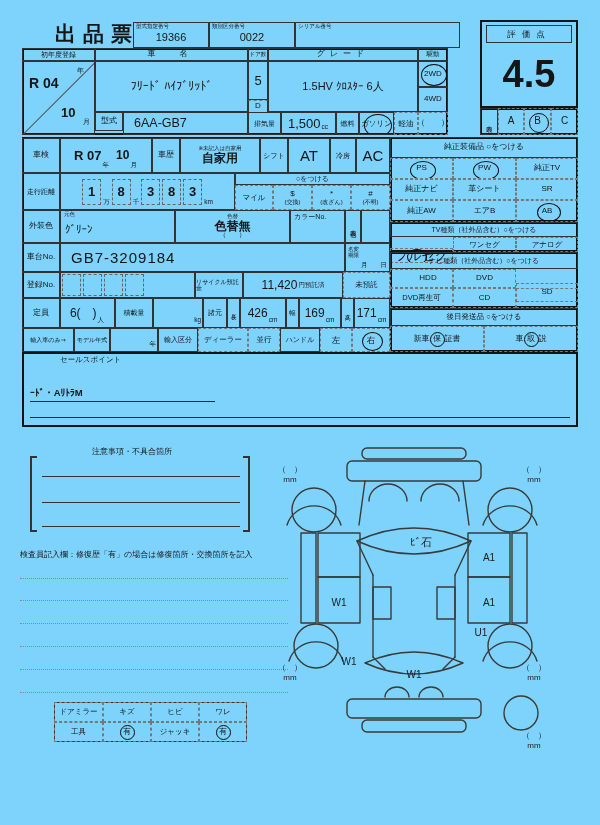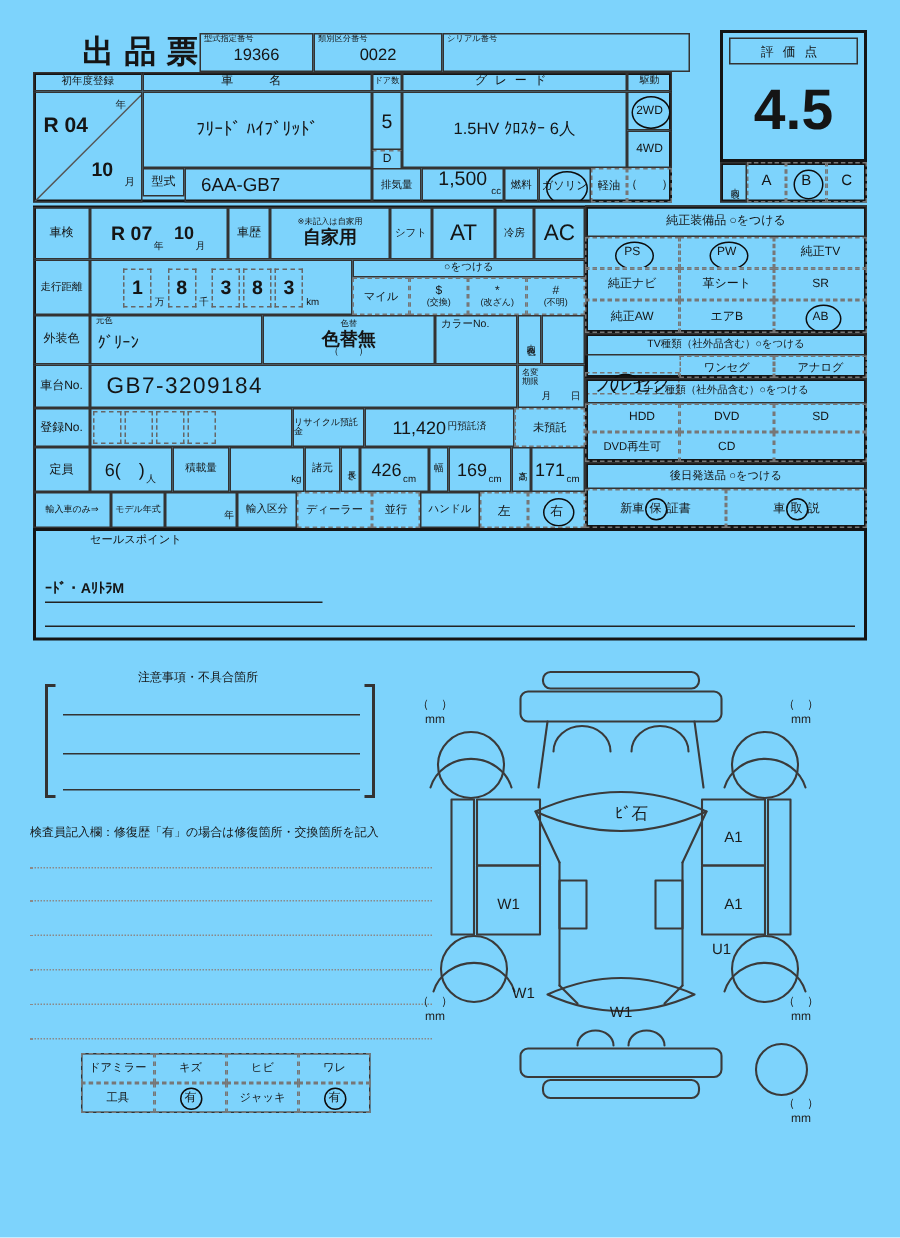--- a/index.html
+++ b/index.html
@@ -84,21 +84,21 @@
   <div class="c" style="left:418px;top:48px;width:30px;height:13px;font-size:6.5px;">駆動</div>
   <div class="c" style="left:418px;top:61px;width:30px;height:26px;font-size:8px;">
     <span>2WD</span>
     <span class="ring" style="left:2px;top:2px;width:24px;height:20px;"></span>
   </div>
   <div class="c" style="left:418px;top:87px;width:30px;height:25px;font-size:8px;">4WD</div>
 
   <div class="c lab" style="left:95px;top:112px;width:28px;height:19px;font-size:8px;">型式</div>
   <div class="c" style="left:123px;top:112px;width:125px;height:23px;font-size:12.5px;justify-content:flex-start;padding-left:10px;">6AA-GB7</div>
   <div class="c" style="left:248px;top:112px;width:33px;height:23px;font-size:7px;">排気量</div>
-  <div class="c" style="left:281px;top:112px;width:55px;height:23px;flex-direction:column;">
+  <div class="c" style="left:281px;top:112px;width:55px;height:23px;">
     <span style="font-size:13px;">1,500</span>
     <span class="sub">cc</span>
   </div>
   <div class="c" style="left:336px;top:112px;width:23px;height:23px;font-size:7px;">燃料</div>
   <div class="c" style="left:359px;top:112px;width:35px;height:23px;font-size:7.5px;">
     <span>ガソリン</span>
     <span class="ring" style="left:4px;top:1px;width:26px;height:21px;"></span>
   </div>
   <div class="c dash" style="left:394px;top:112px;width:24px;height:23px;font-size:7.5px;">軽油</div>
   <div class="c dash" style="left:418px;top:112px;width:30px;height:23px;font-size:8px;">（　　）</div>
@@ -266,21 +266,21 @@
     <span>フルセグ</span>
     <span class="ring" style="left:16px;top:0px;width:18px;height:14px;"></span>
   </div>
   <div class="c dash" style="left:453px;top:237px;width:63px;height:15px;font-size:7.5px;">ワンセグ</div>
   <div class="c dash" style="left:516px;top:237px;width:62px;height:15px;font-size:7.5px;">アナログ</div>
 
   <div class="c c2" style="left:390px;top:252px;width:188px;height:56px;"></div>
   <div class="c" style="left:390px;top:252px;width:188px;height:17px;font-size:7px;">ナビ種類（社外品含む）○をつける</div>
   <div class="c dash" style="left:390px;top:269px;width:63px;height:19px;font-size:8px;padding-left:13px;">HDD</div>
   <div class="c dash" style="left:453px;top:269px;width:63px;height:19px;font-size:8px;">DVD</div>
-  <div class="c dash" style="left:516px;top:269px;width:62px;height:19px;font-size:8px;">SD</div>
+  <div class="c dash" style="left:516px;top:283px;width:62px;height:19px;font-size:8px;">SD</div>
   <div class="c dash" style="left:390px;top:288px;width:63px;height:20px;font-size:7.5px;">DVD再生可</div>
   <div class="c dash" style="left:453px;top:288px;width:63px;height:20px;font-size:8px;">CD</div>
   <div class="c dash" style="left:516px;top:288px;width:62px;height:20px;font-size:8px;"></div>
 
   <div class="c c2" style="left:390px;top:308px;width:188px;height:44px;"></div>
   <div class="c dash" style="left:390px;top:326px;width:94px;height:26px;font-size:8px;">
     <span>新車</span>
     <span class="rchar">保</span>
     <span>証書</span>
   </div>

